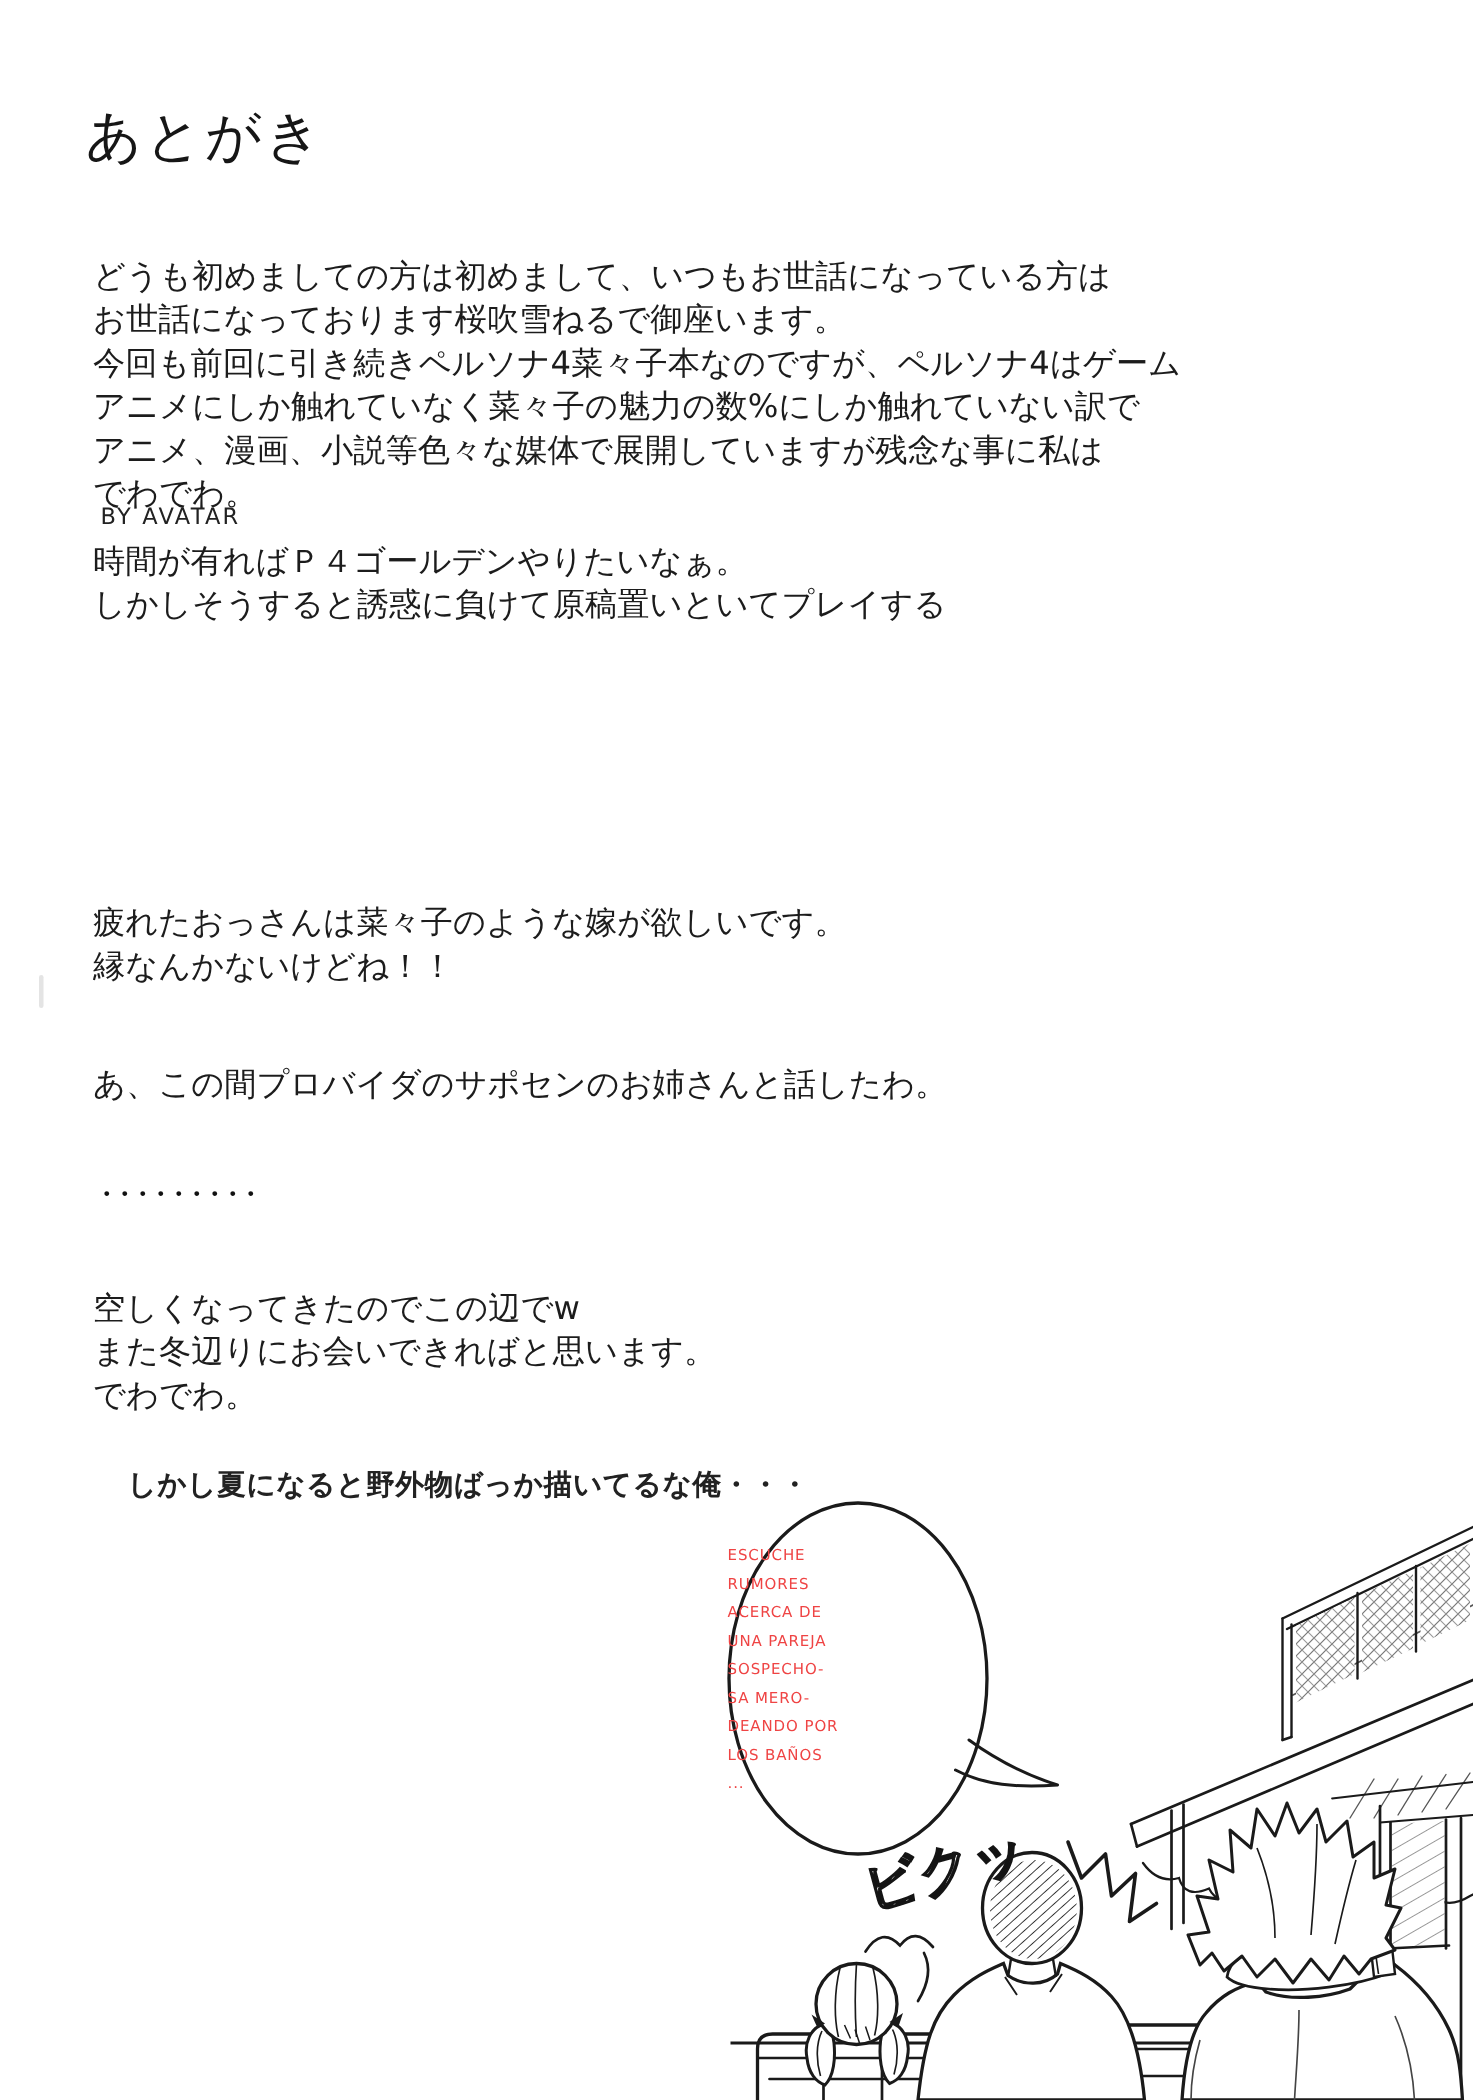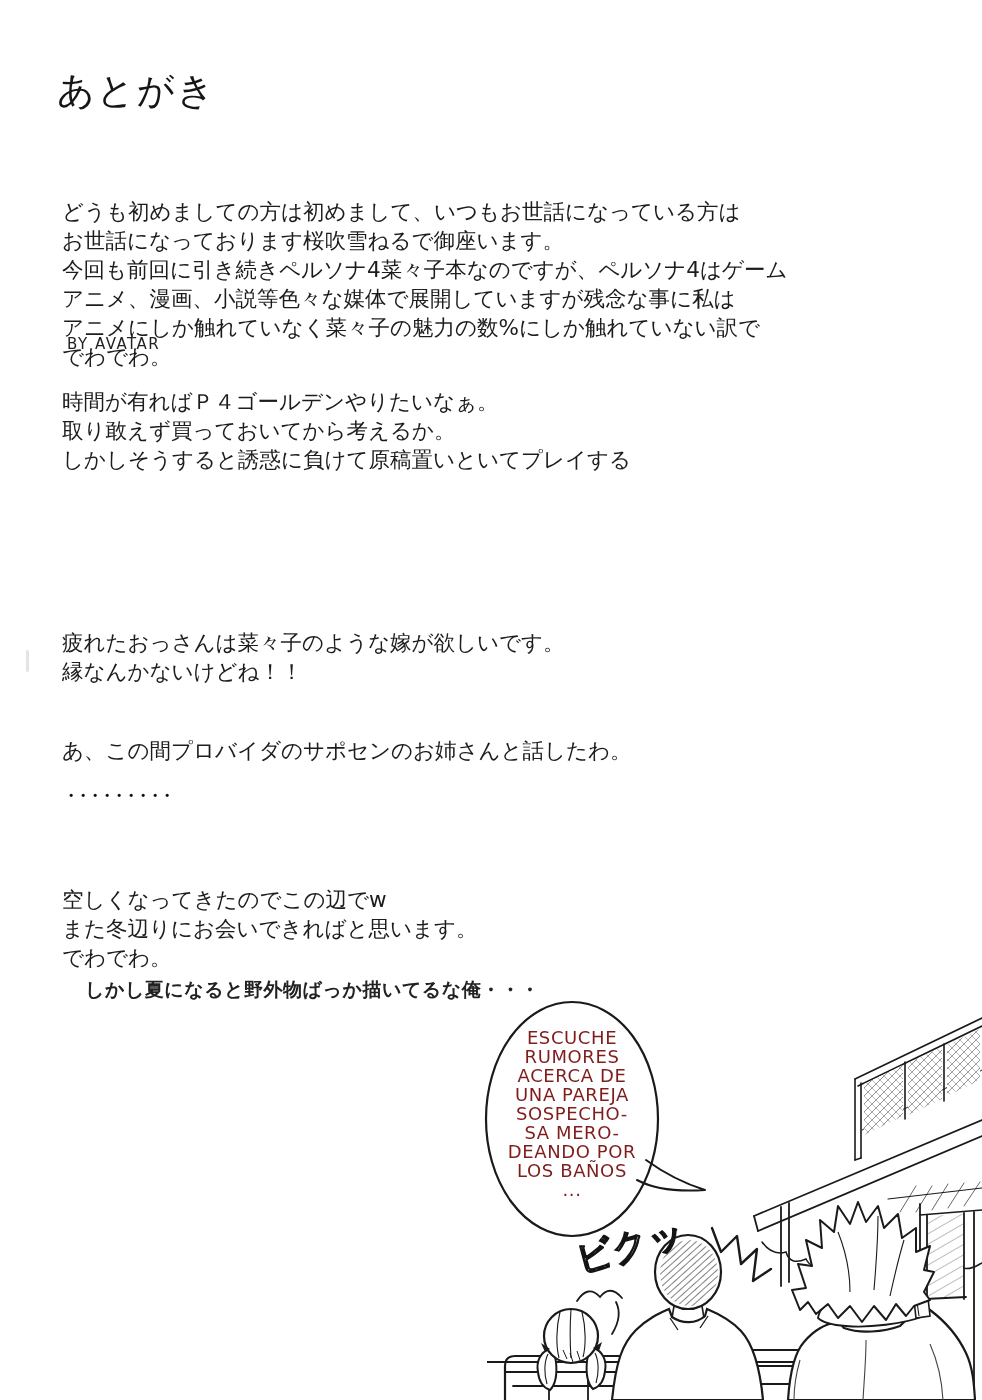--- a/index.html
+++ b/index.html
@@ -9,21 +9,21 @@
     margin:0 auto;
     background:#ffffff;
     overflow:hidden;
     font-family:"DejaVu Sans", sans-serif;
     color:#1c1c1c;
   }
   .title{
     position:absolute;left:57px;top:66px;
     font-size:37px;letter-spacing:2px;color:#161616;
   }
-  .para{position:absolute;left:62px;font-size:21.5px;line-height:29px;white-space:nowrap;color:#1c1c1c;margin-top:27px;}
+  .para{position:absolute;left:62px;font-size:21.5px;line-height:29px;white-space:nowrap;color:#1c1c1c;}
   .p1{top:170px;}
   .p2{top:360px;}
   .p3{top:489px;}
   .p4{top:601px;}
   .p5{top:709px;}
   .p6{top:858px;}
   .byline{
     position:absolute;left:67px;top:335px;
     font-size:15px;letter-spacing:1.5px;color:#222;text-align:right;
   }
@@ -36,46 +36,45 @@
     font-size:19px;font-weight:bold;letter-spacing:0.5px;color:#222;
     white-space:nowrap;
   }
   .artifact{
     position:absolute;left:26px;top:650px;width:3px;height:22px;
     background:#d9d9d9;border-radius:2px;opacity:.7;
   }
   .illustration{position:absolute;left:0;top:1000px;width:982px;height:400px;}
   .bubble-text{
     position:absolute;left:485px;top:1028px;width:174px;
-    text-align:center;font-size:18px;line-height:19px;
-    letter-spacing:0.6px;color:#7f1d1d;font-weight:500;
+    font-size:10px;line-height:19px;
+    letter-spacing:0.6px;color:#ef4444;font-weight:500;
   }
   .bubble-text div{white-space:nowrap;}
 </style>
 </head>
 <body>
 
 <div class="page">
 
   <div class="title">あとがき</div>
 
   <div class="para p1">
     <div>どうも初めましての方は初めまして、いつもお世話になっている方は</div>
     <div>お世話になっております桜吹雪ねるで御座います。</div>
     <div>今回も前回に引き続きペルソナ4菜々子本なのですが、ペルソナ4はゲーム</div>
+    <div>アニメにしか触れていなく菜々子の魅力の数%にしか触れていない訳で</div>
     <div>アニメ、漫画、小説等色々な媒体で展開していますが残念な事に私は</div>
-    <div>アニメにしか触れていなく菜々子の魅力の数%にしか触れていない訳で</div>
     <div>でわでわ。</div>
   </div>
 
   <div class="byline">BY AVATAR</div>
 
   <div class="para p2">
     <div>時間が有ればＰ４ゴールデンやりたいなぁ。</div>
-    <div>取り敢えず買っておいてから考えるか。</div>
     <div>しかしそうすると誘惑に負けて原稿置いといてプレイする</div>
   </div>
 
 
   <div class="para p5">
     <div>あ、この間プロバイダのサポセンのお姉さんと話したわ。</div>
   </div>
 
   <div class="para p4">
     <div>疲れたおっさんは菜々子のような嫁が欲しいです。</div>

